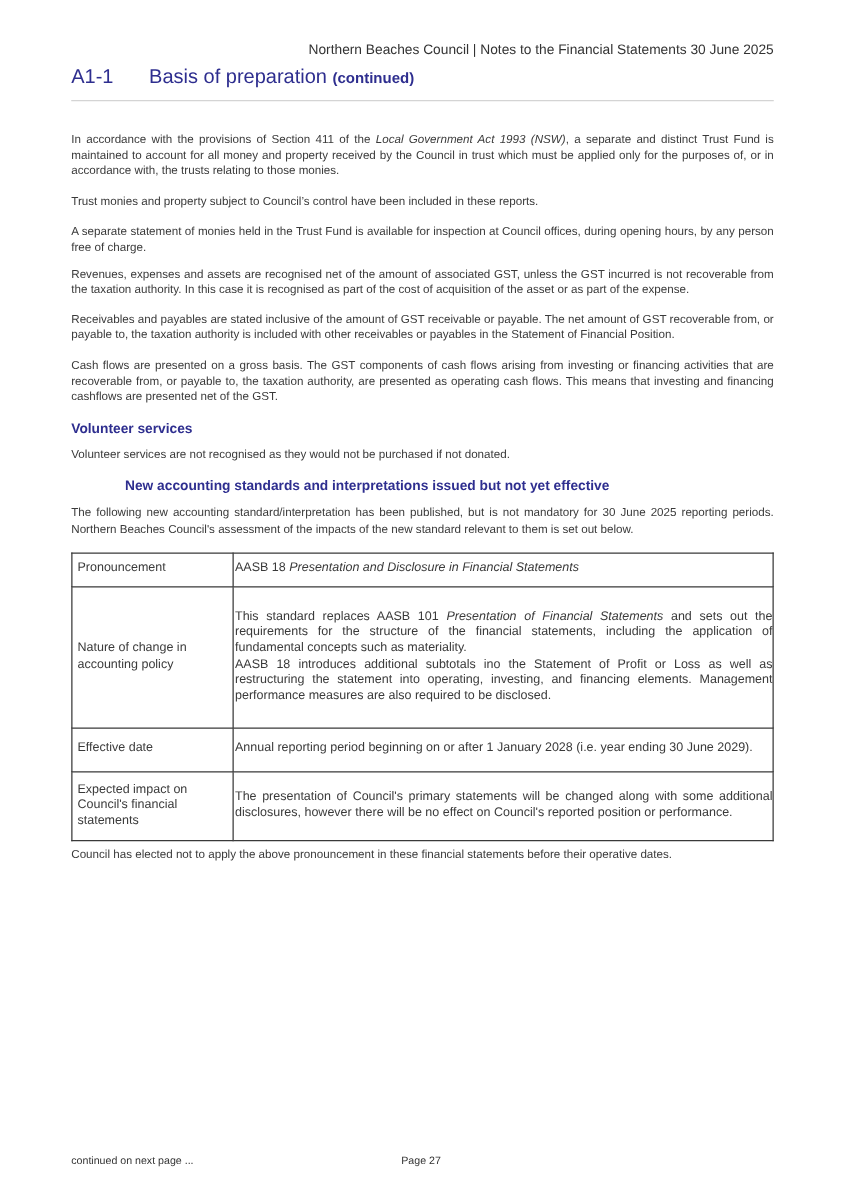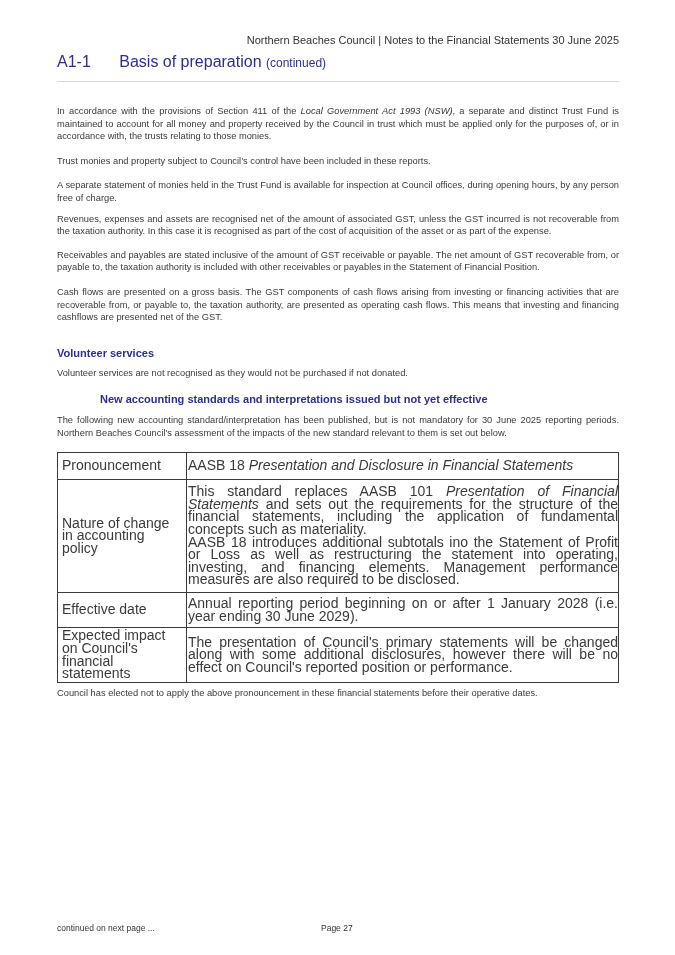--- a/index.html
+++ b/index.html
@@ -29,21 +29,21 @@
       width: 562px;
     }
     .title {
       font-size: 16px;
       color: #2e2e8f;
       font-weight: normal;
       margin: 0;
       line-height: 20px;
     }
     .title .num { margin-right: 24px; }
-    .title .cont { font-size: 12px; }
+    .title .cont { font-size: 12px; font-weight: bold; }
     .title-rule {
       margin-top: 8px;
       height: 1px;
       background: #d4d4d4;
       border: 0;
     }
     .content {
       position: absolute;
       top: 92px;
       left: 57px;
@@ -63,30 +63,30 @@
       text-align: justify;
     }
     .s-trust { margin-top: 1px; }
     .p1 { margin-top: 13px; }
     .p2 { margin-top: 12px; }
     .p3 { margin-top: 12px; }
     .h-gst { margin-top: 12px; }
     .p-gst1 { margin-top: 8px; }
     .p-gst2 { margin-top: 11px; }
     .p-gst3 { margin-top: 12px; }
-    .h-vol { margin-top: 22px; }
+    .h-vol { margin-top: 12px; }
     .p-vol { margin-top: 7px; }
     .h-new { margin-top: 13px; padding-left: 43px; }
     .p-new { margin-top: 8px; }
 
     table.pron {
       margin-top: 12px;
       width: 562px;
       border-collapse: collapse;
-      font-size: 14px;
+      font-size: 10px;
       line-height: 12.6px;
     }
     table.pron td {
       border: 1px solid #3a3a3a;
       vertical-align: middle;
       padding: 0;
     }
     td.label {
       width: 120px;
       padding: 0 4px !important;

